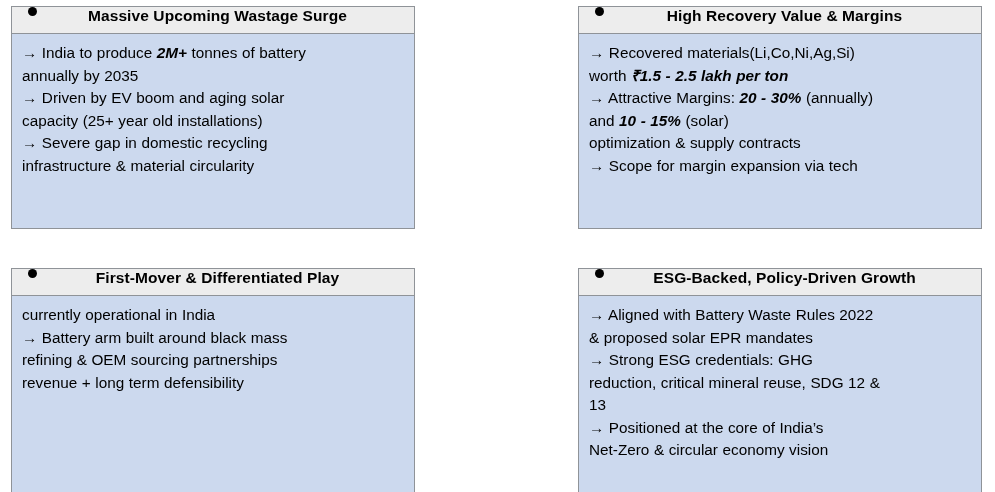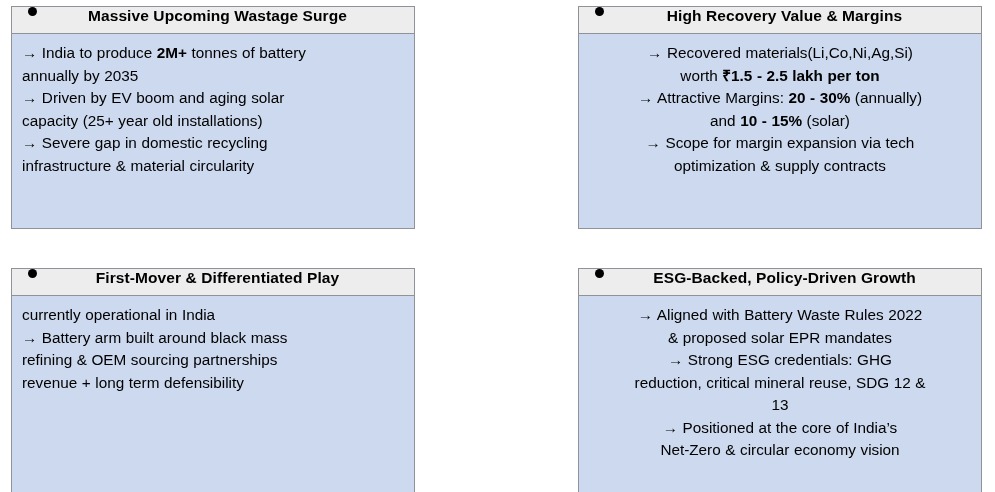--- a/index.html
+++ b/index.html
@@ -58,29 +58,29 @@
   .card-body {
     border: 1px solid #8f9398;
     border-top: none;
     background: #ccd9ee;
     box-sizing: border-box;
     padding: 8px 10px 10px 10px;
   }
   .body-top    { height: 195px; }
   .body-bottom { height: 200px; }
 
-  .card-right .card-body { background: #ccd9ee; text-align: center; }
+  .card-right .card-body { background: #ccd9ee; }
 
   .bullet-line {
     font-size: 15.3px;
     line-height: 21.5px;
     margin: 0 0 1px 0;
     word-spacing: 0.3px;
   }
-  .bullet-line b { font-weight: bold; }
+  .bullet-line b { font-weight: bold; font-style: italic; }
 </style>
 </head>
 <body>
 
 <div class="board">
 
   <div class="card card-left row-top">
     <div class="card-header">
       <span class="bullet-icon"></span>
       <span class="card-title">Massive Upcoming Wastage Surge</span>
@@ -98,22 +98,22 @@
   <div class="card card-right row-top">
     <div class="card-header">
       <span class="bullet-icon"></span>
       <span class="card-title">High Recovery Value &amp; Margins</span>
     </div>
     <div class="card-body body-top">
         <div class="bullet-line"><span>→ Recovered materials(Li,Co,Ni,Ag,Si)</span></div>
         <div class="bullet-line"><span>worth </span><b>₹1.5 - 2.5 lakh per ton</b></div>
         <div class="bullet-line"><span>→ Attractive Margins: </span><b>20 - 30%</b><span> (annually)</span></div>
         <div class="bullet-line"><span>and </span><b>10 - 15%</b><span> (solar)</span></div>
+        <div class="bullet-line"><span>optimization &amp; supply contracts</span></div>
         <div class="bullet-line"><span>→ Scope for margin expansion via tech</span></div>
-        <div class="bullet-line"><span>optimization &amp; supply contracts</span></div>
       </div>
   </div>
 
   <div class="card card-left row-bottom">
     <div class="card-header">
       <span class="bullet-icon"></span>
       <span class="card-title">First-Mover &amp; Differentiated Play</span>
     </div>
     <div class="card-body body-bottom">
         <div class="bullet-line"><span>currently operational in India</span></div>

